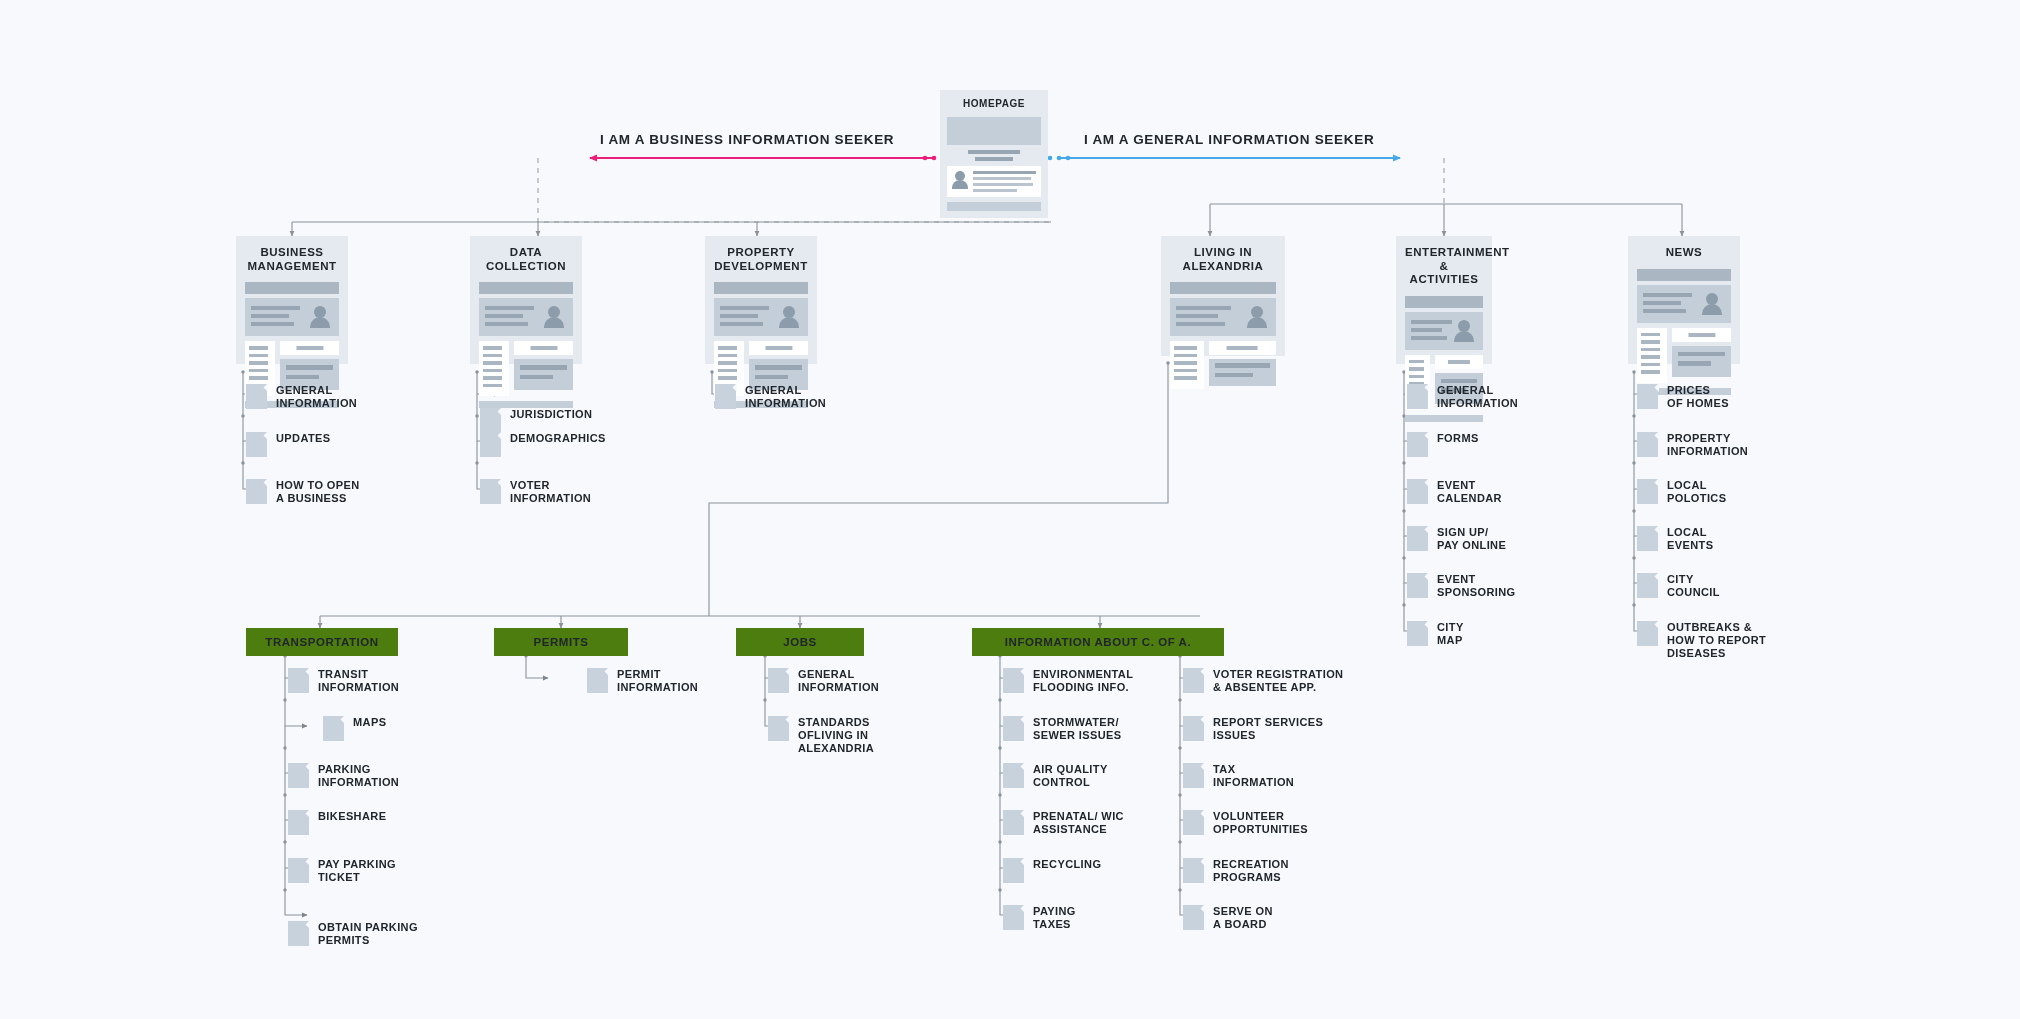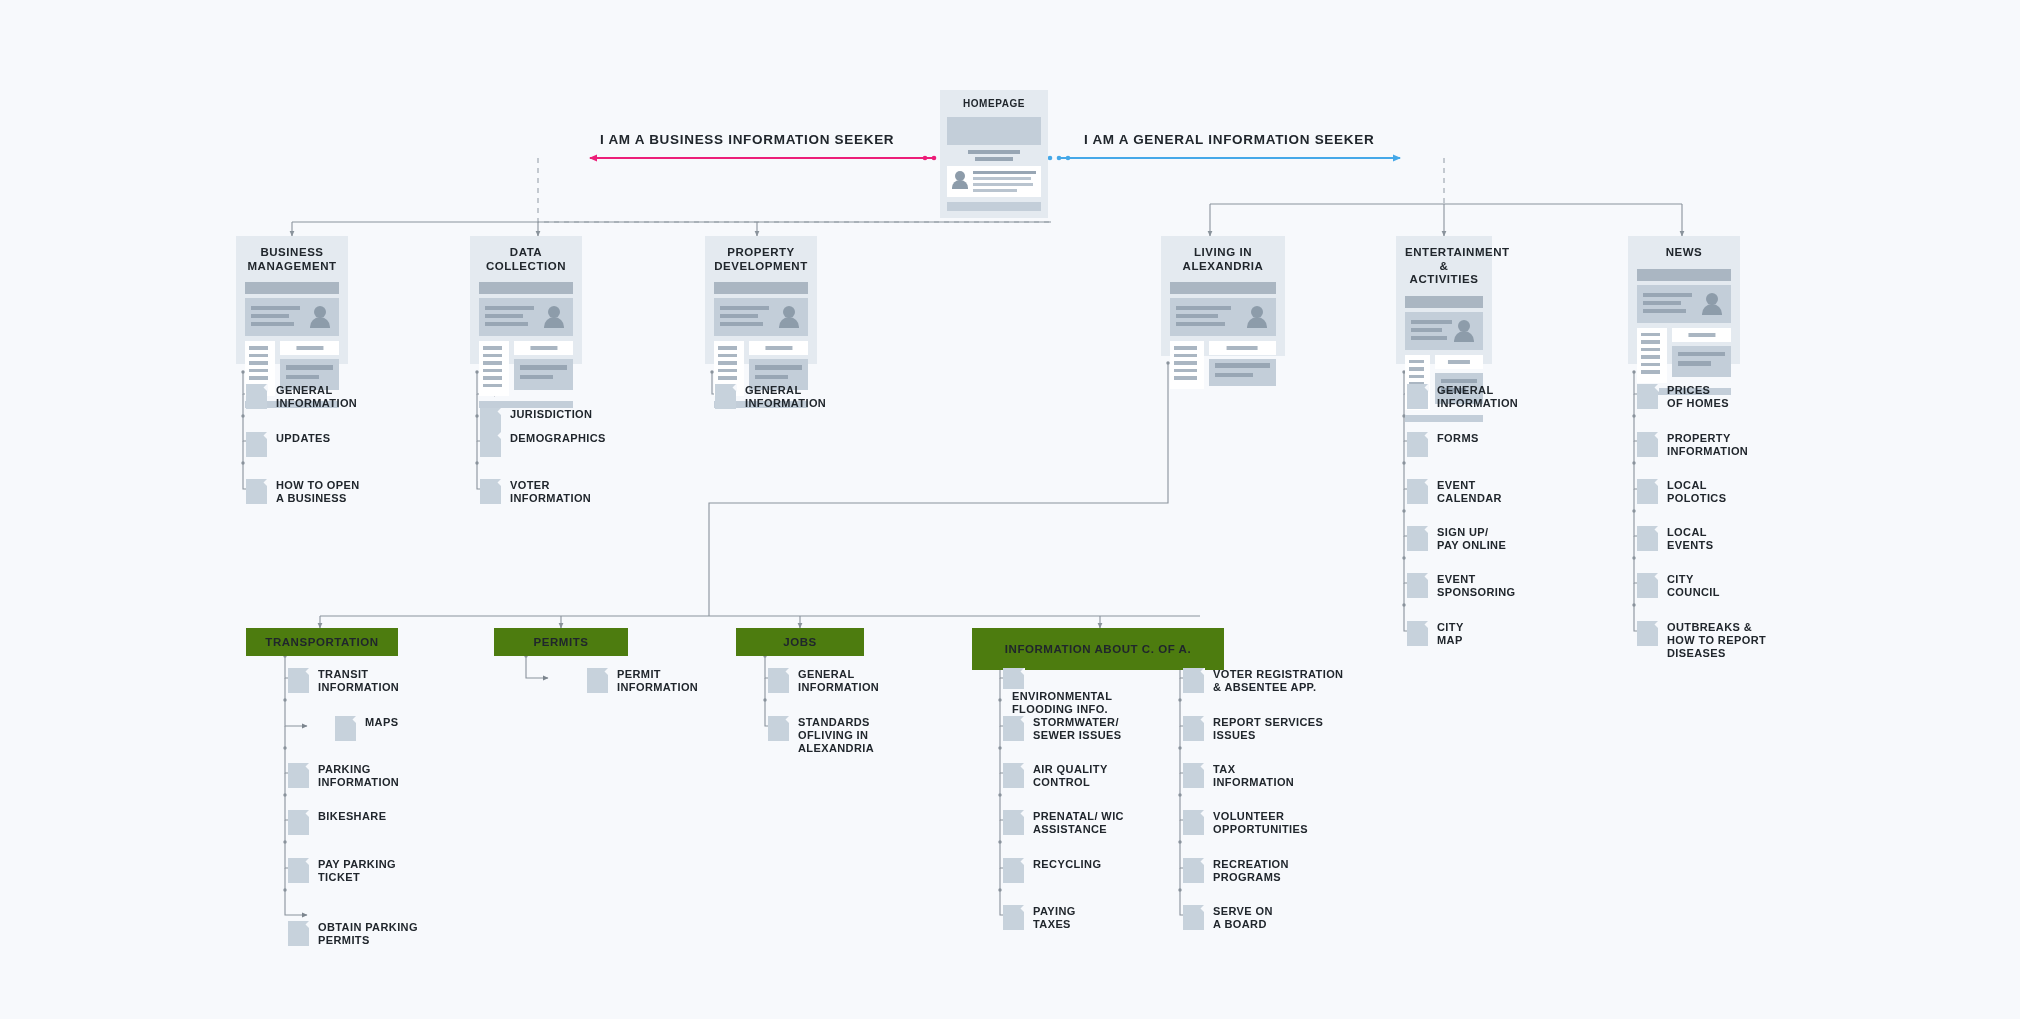--- a/index.html
+++ b/index.html
@@ -636,32 +636,32 @@
 
   <div class="lbox" style="left:246px;top:628px;width:152px;height:28px;">
     <span>TRANSPORTATION</span>
     </div>
   <div class="lbox" style="left:494px;top:628px;width:134px;height:28px;">
     <span>PERMITS</span>
     </div>
   <div class="lbox" style="left:736px;top:628px;width:128px;height:28px;">
     <span>JOBS</span>
     </div>
-  <div class="lbox" style="left:972px;top:628px;width:252px;height:42px;">
+  <div class="lbox" style="left:972px;top:628px;width:252px;height:28px;">
     <span>INFORMATION ABOUT C. OF A.</span>
     </div>
 
   <div class="leaf" style="left:288px;top:667px;">
     <span class="pg">
         <span class="fold"></span>
       </span>
     <span class="txt">TRANSIT
 INFORMATION</span>
     </div>
-  <div class="leaf" style="left:300px;top:715px;padding-left:35px;">
+  <div class="leaf" style="left:288px;top:715px;padding-left:35px;">
     <span class="pg">
         <span class="fold"></span>
       </span>
     <span class="txt">MAPS</span>
     </div>
   <div class="leaf" style="left:288px;top:762px;">
     <span class="pg">
         <span class="fold"></span>
       </span>
     <span class="txt">PARKING
@@ -705,21 +705,21 @@
     </div>
   <div class="leaf" style="left:768px;top:715px;">
     <span class="pg">
         <span class="fold"></span>
       </span>
     <span class="txt">STANDARDS
 OFLIVING IN
 ALEXANDRIA</span>
     </div>
 
-  <div class="leaf" style="left:1003px;top:667px;flex-direction:column;">
+  <div class="leaf" style="left:1003px;top:667px;">
     <span class="pg">
         <span class="fold"></span>
       </span>
     <span class="txt">ENVIRONMENTAL
 FLOODING INFO.</span>
     </div>
   <div class="leaf" style="left:1003px;top:715px;">
     <span class="pg">
         <span class="fold"></span>
       </span>

